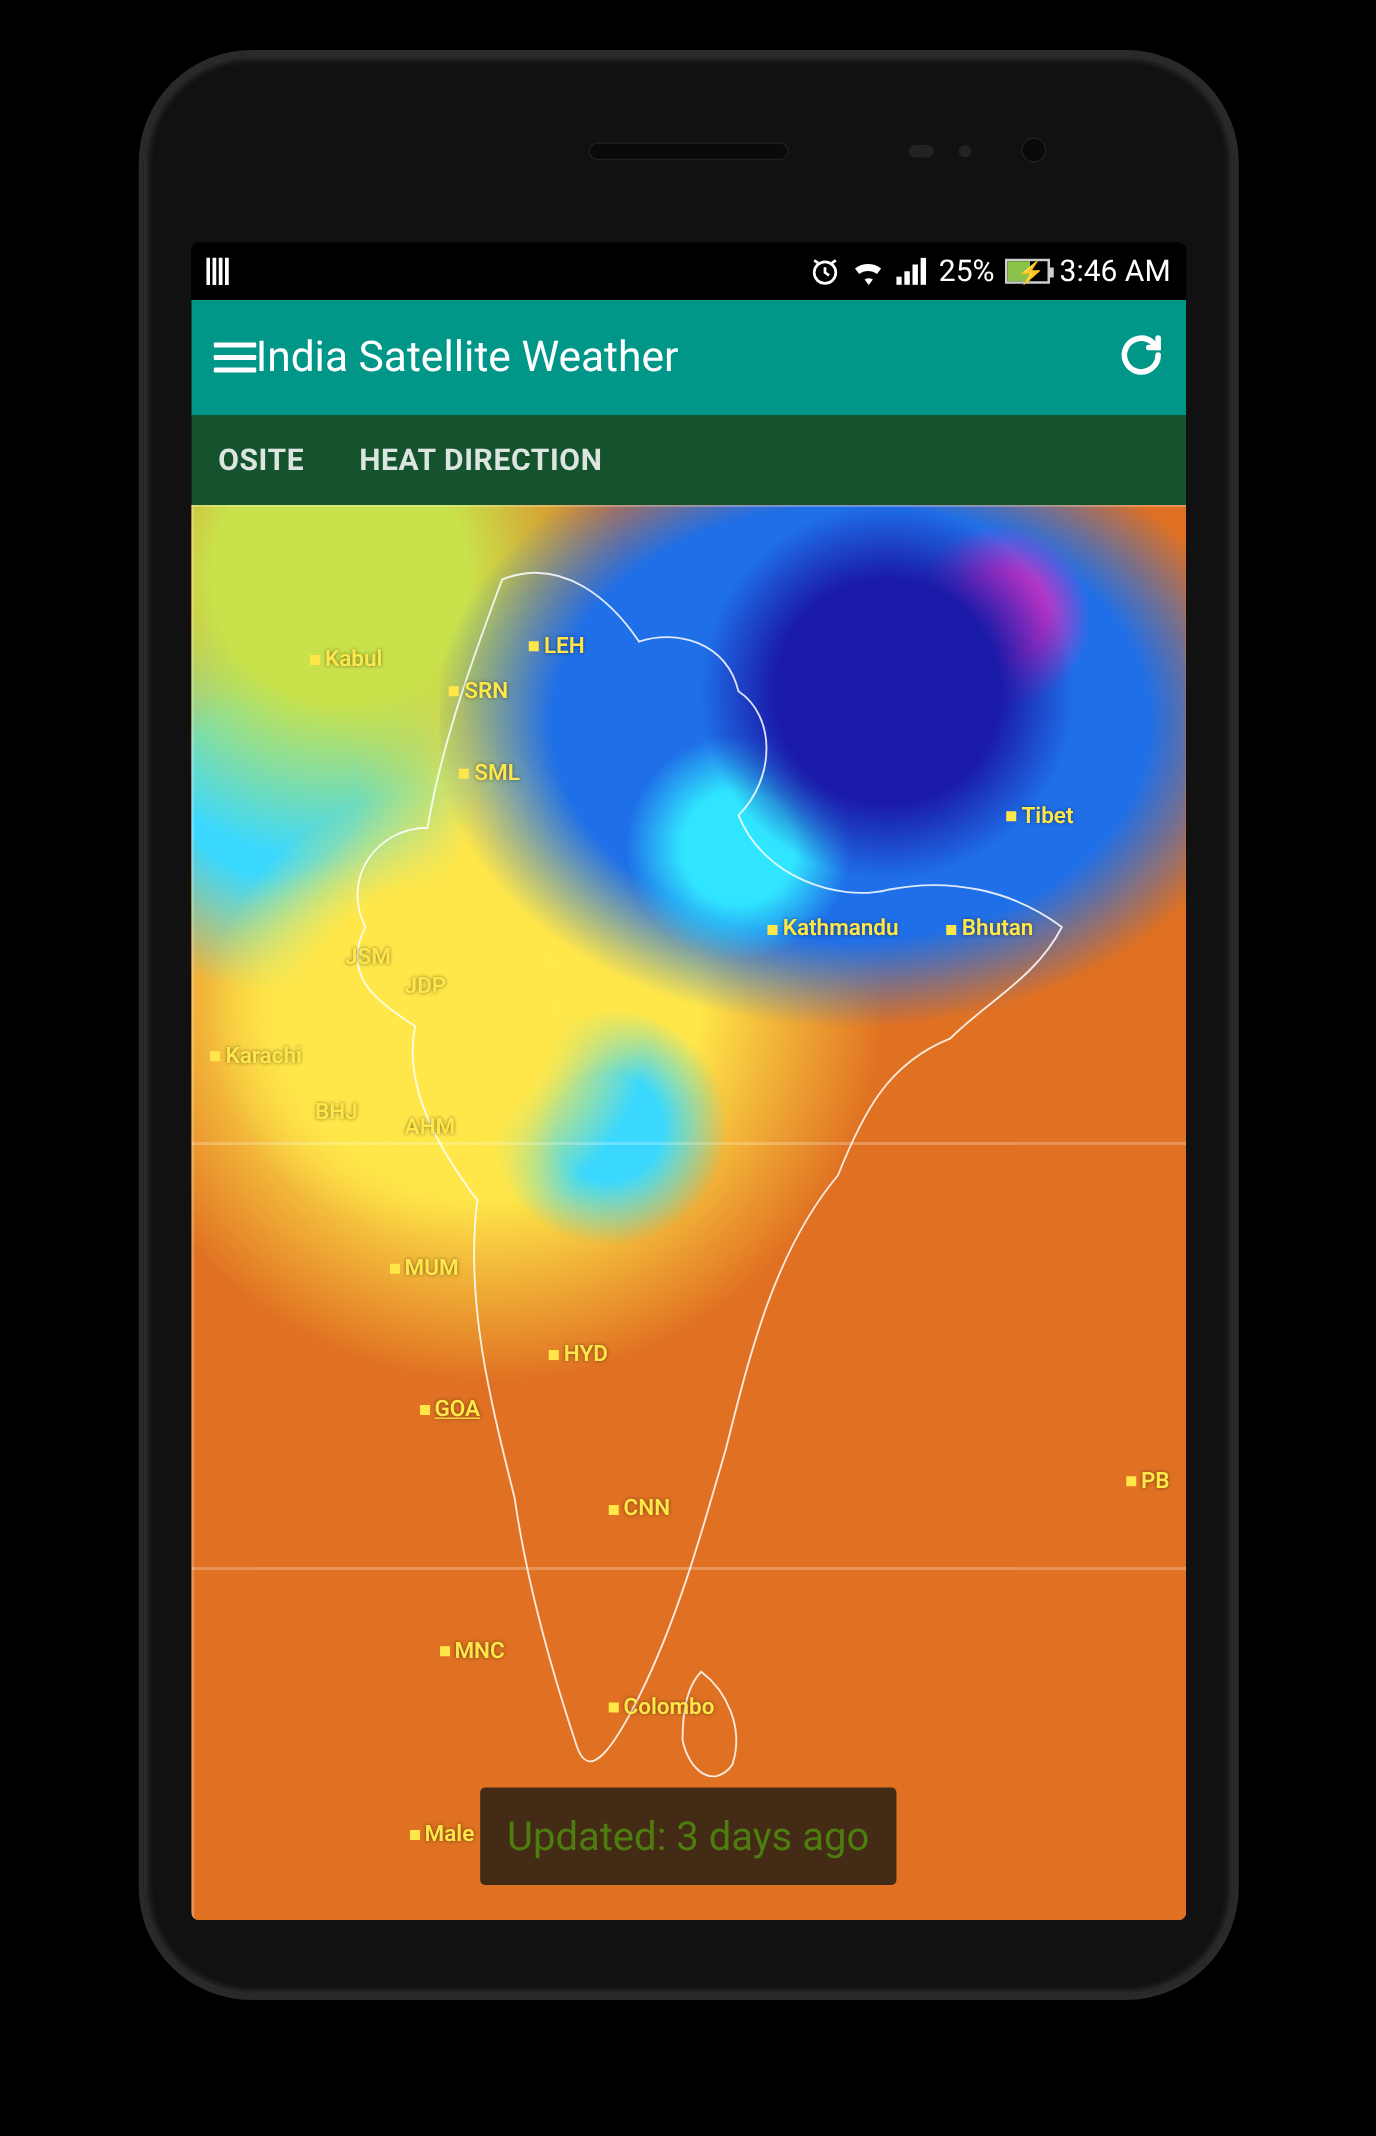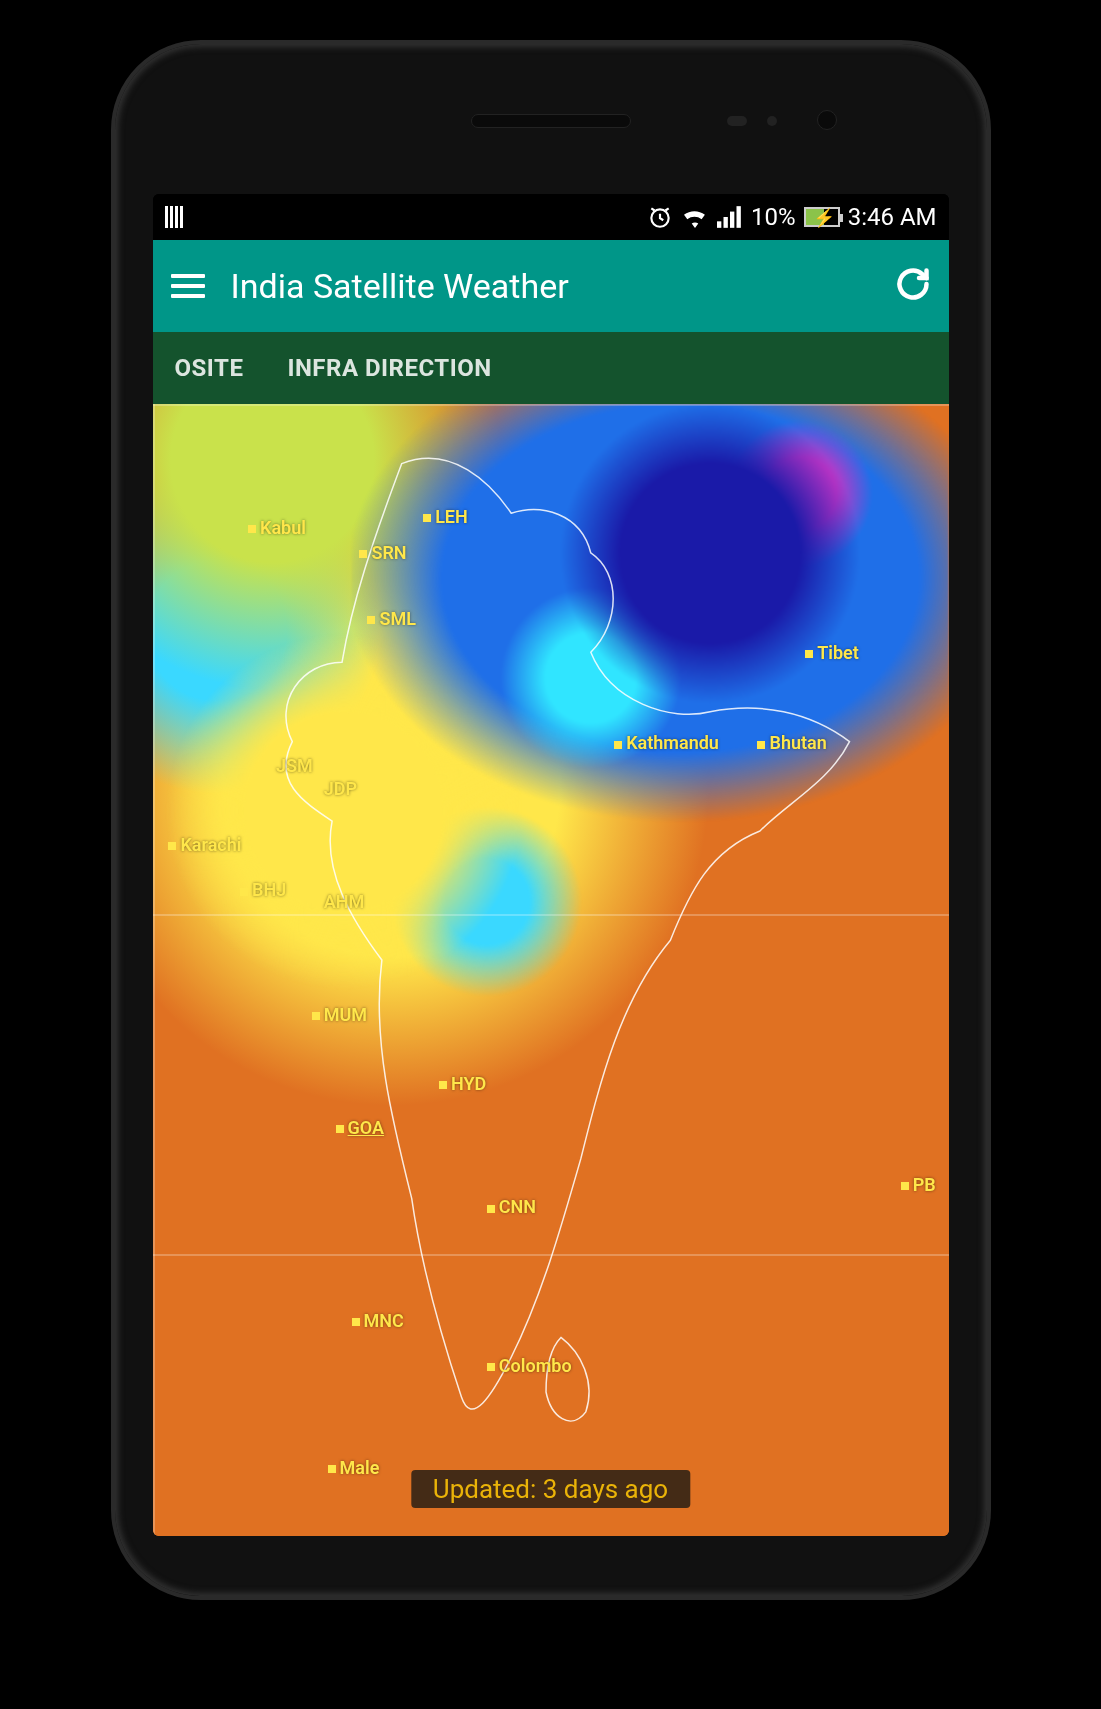--- a/index.html
+++ b/index.html
@@ -52,21 +52,20 @@
   }
   .battery-box::after {
     content:""; position:absolute; right:-5px; top:5px; width:3px; height:8px; background:#ccc;
   }
   .battery-fill { position:absolute; left:0; top:0; bottom:0; width:58%; background:#8bc34a; }
   .battery-bolt { position:absolute; left:8px; top:-2px; color:#000; font-size:18px; }
   
   .app-bar {
     background: #009688; color: #fff;
     height: 92px; display:flex; align-items:center; padding: 16px 18px;
-    gap: 26px;
   }
   .hamburger { width:34px; display:flex; flex-direction:column; gap:6px; cursor:pointer;}
   .hamburger span { height:4px; background:#fff; border-radius:1px; }
   .app-title { font-size: 34px; font-weight: 400; flex:1; }
   .refresh-icon { cursor:pointer; }
   
   .tab-bar {
     background: #14532d; height: 72px; display:flex; align-items:stretch;
     color:#fff; font-size: 24px; font-weight:700; letter-spacing:.5px;
   }
@@ -129,22 +128,22 @@
     position:absolute; color:#ffe74a; font-size:18px; font-weight:600;
     text-shadow: 0 0 3px rgba(0,0,0,.5);
     white-space:nowrap;
   }
   .city-dot {
     width:8px; height:8px; background:#ffe74a; display:inline-block; margin-right:4px;
     vertical-align:middle;
   }
   .toast {
     position:absolute; bottom:28px; left:50%; transform:translateX(-50%);
-    background: rgba(40,30,20,.85); color:#eab308; font-size:26px;
-    padding: 4px 22px; border-radius:4px;
+    background: rgba(40,30,20,.85); color:#4d7c0f; font-size:32px;
+    padding: 20px 22px; border-radius:4px;
   }
   
   .india-outline {
     position:absolute; inset:0; pointer-events:none;
   }
   .india-outline svg { width:100%; height:100%; }
   .india-outline path { fill:none; stroke:rgba(255,255,255,.85); stroke-width:1.5; }
 </style>
 </head>
 <body>
@@ -184,21 +183,21 @@
             </svg>
         </span>
         <span class="status-icon">
           <svg width="26" height="22" viewBox="0 0 24 20" fill="#fff">
               <rect x="0" y="14" width="4" height="6"></rect>
               <rect x="6" y="10" width="4" height="10"></rect>
               <rect x="12" y="5" width="4" height="15"></rect>
               <rect x="18" y="0" width="4" height="20"></rect>
             </svg>
         </span>
-        <span>10%</span>
+        <span>25%</span>
         <span class="status-icon">
           <span class="battery-box">
               <span class="battery-fill"></span>
               <span class="battery-bolt">⚡</span>
             </span>
         </span>
         <span>3:46 AM</span>
       </div>
     </div>
 
@@ -215,21 +214,21 @@
             <path d="M21 3v5h-5"></path>
           </svg>
       </div>
     </div>
 
     <div class="tab-bar">
       <div class="tab">
           <span>OSITE</span>
         </div>
       <div class="tab">
-          <span>INFRA DIRECTION</span>
+          <span>HEAT DIRECTION</span>
         </div>
     </div>
 
     <div class="map-area">
       <div class="heat-bg">
         <div class="warm"></div>
         <div class="mid"></div>
         <div class="cold"></div>
       </div>
       <div class="grid-dash"></div>

